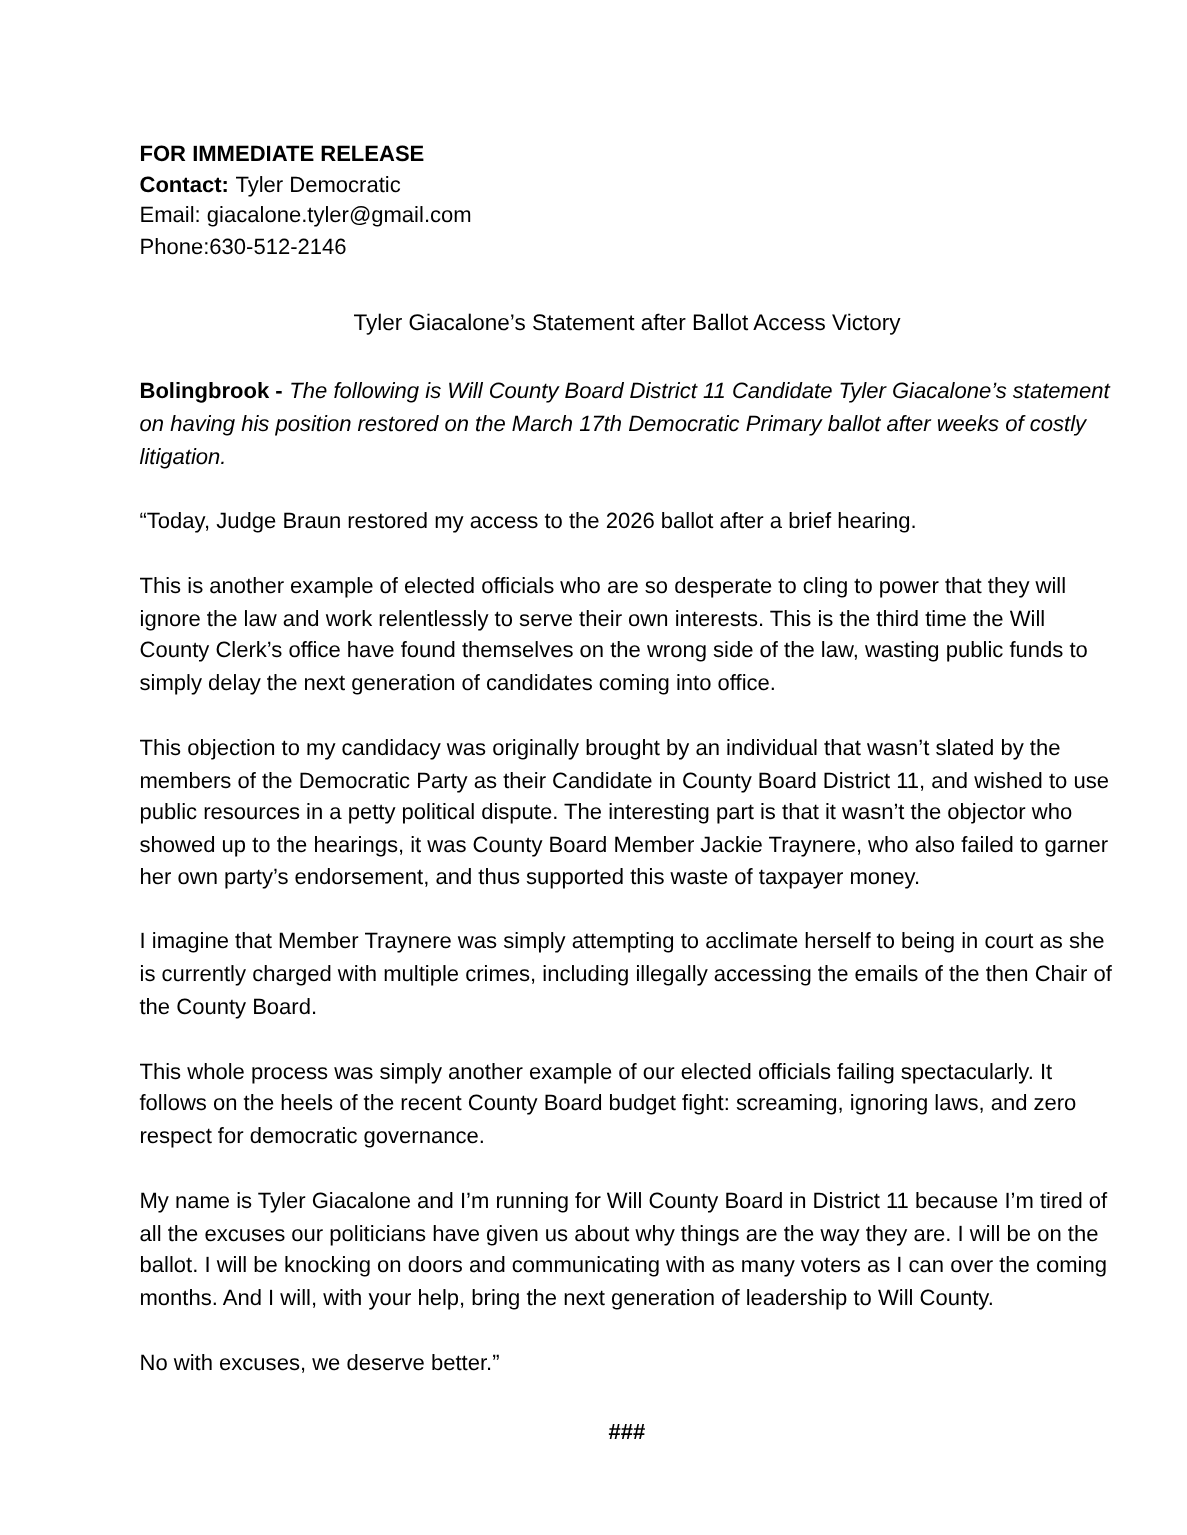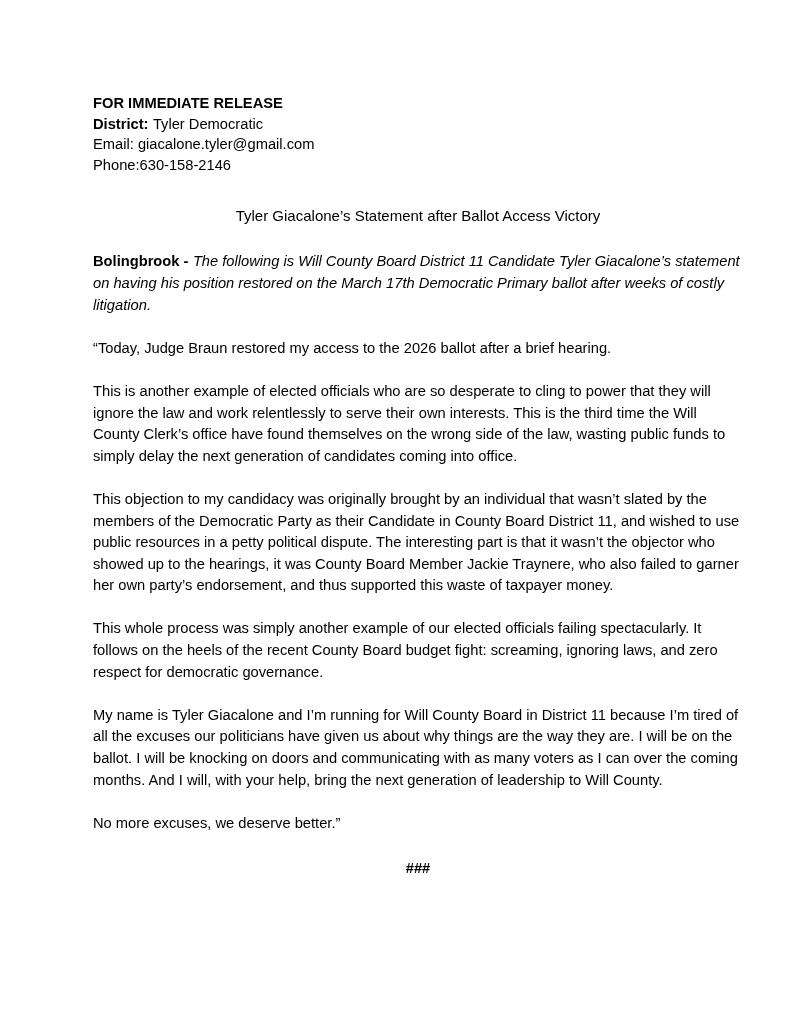--- a/index.html
+++ b/index.html
@@ -57,43 +57,44 @@
   }
 </style>
 </head>
 <body>
 
 <div class="page">
 
   <div class="header-block">
     <span class="header-line bold">FOR IMMEDIATE RELEASE</span>
     <span class="header-line">
-      <span class="bold">District:</span><span class="contact-name">Tyler Democratic</span>
+      <span class="bold">Contact:</span><span class="contact-name">Tyler Democratic</span>
     </span>
     <span class="header-line">Email: giacalone.tyler@gmail.com</span>
-    <span class="header-line">Phone:630-158-2146</span>
+    <span class="header-line">Phone:630-512-2146</span>
   </div>
 
   <div class="headline">Tyler Giacalone’s Statement after Ballot Access Victory</div>
 
   <div class="body-text">
 
     <p class="para">
       <span class="dateline-location">Bolingbrook -</span><span class="dateline-lede">The following is Will County Board District 11 Candidate Tyler Giacalone’s statement on having his position restored on the March 17th Democratic Primary ballot after weeks of costly litigation.</span>
     </p>
 
     <p class="para">“Today, Judge Braun restored my access to the 2026 ballot after a brief hearing.</p>
 
     <p class="para">This is another example of elected officials who are so desperate to cling to power that they will ignore the law and work relentlessly to serve their own interests. This is the third time the Will County Clerk’s office have found themselves on the wrong side of the law, wasting public funds to simply delay the next generation of candidates coming into office.</p>
 
     <p class="para">This objection to my candidacy was originally brought by an individual that wasn’t slated by the members of the Democratic Party as their Candidate in County Board District 11, and wished to use public resources in a petty political dispute. The interesting part is that it wasn’t the objector who showed up to the hearings, it was County Board Member Jackie Traynere, who also failed to garner her own party’s endorsement, and thus supported this waste of taxpayer money.</p>
 
+    <p class="para">I imagine that Member Traynere was simply attempting to acclimate herself to being in court as she is currently charged with multiple crimes, including illegally accessing the emails of the then Chair of the County Board.</p>
 
     <p class="para">This whole process was simply another example of our elected officials failing spectacularly. It follows on the heels of the recent County Board budget fight: screaming, ignoring laws, and zero respect for democratic governance.</p>
 
     <p class="para">My name is Tyler Giacalone and I’m running for Will County Board in District 11 because I’m tired of all the excuses our politicians have given us about why things are the way they are. I will be on the ballot. I will be knocking on doors and communicating with as many voters as I can over the coming months. And I will, with your help, bring the next generation of leadership to Will County.</p>
 
-    <p class="para">No more excuses, we deserve better.”</p>
+    <p class="para">No with excuses, we deserve better.”</p>
 
     <div class="end-mark">###</div>
   </div>
 
 </div>
 
 </body></html>

